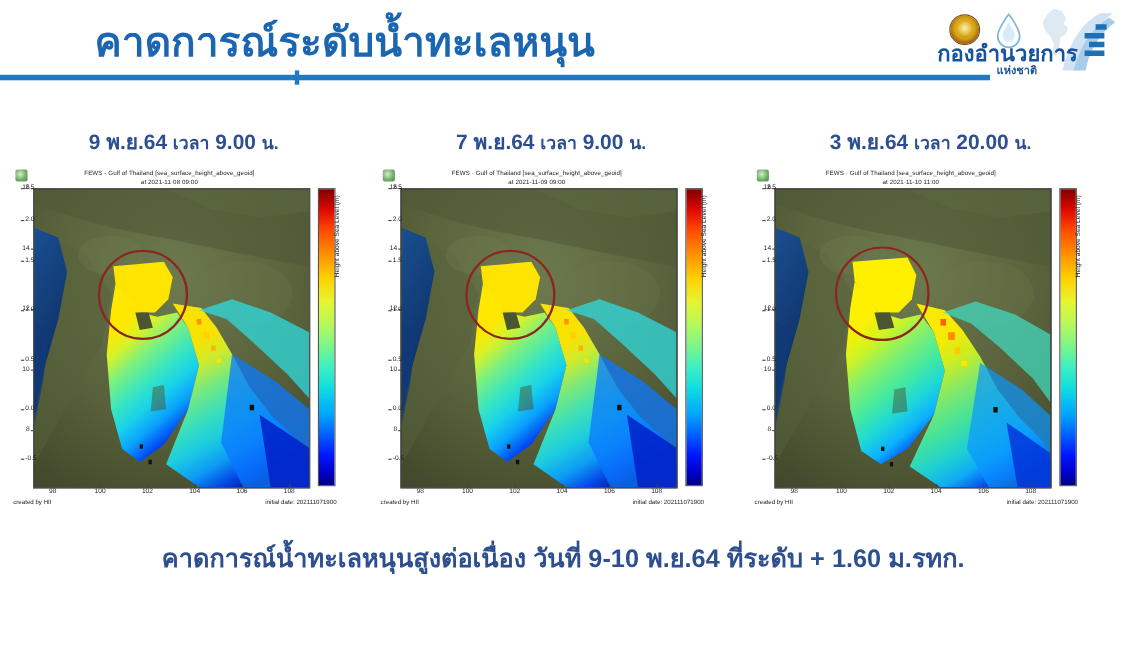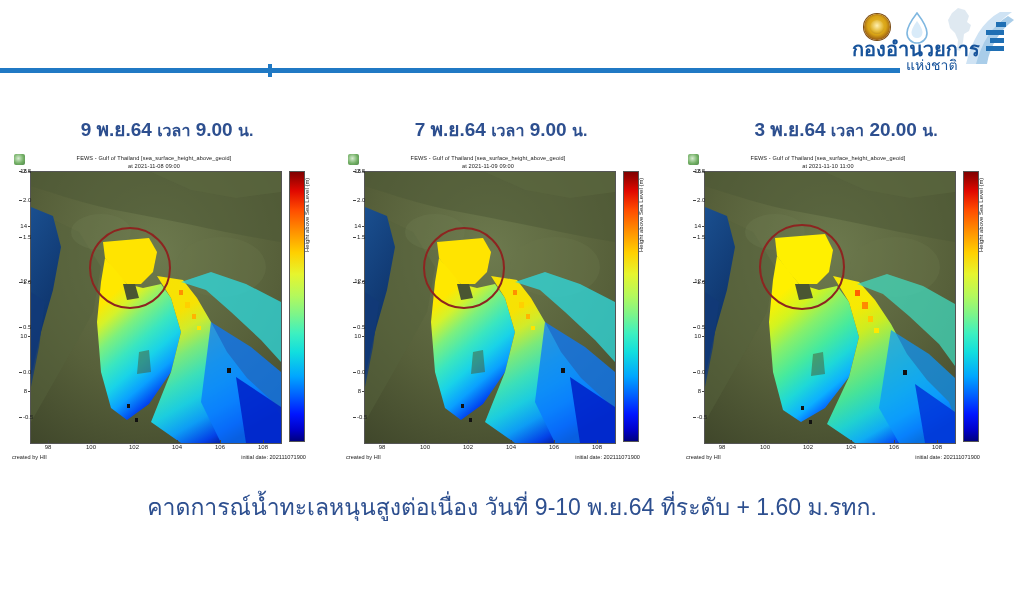--- a/index.html
+++ b/index.html
@@ -107,22 +107,22 @@
     font-size: 20px;
     font-weight: bold;
     color: #17539b;
     white-space: nowrap;
     line-height: 22px;
   }
   #logo-text-sub {
     position: absolute;
     left: 64px;
     top: 55px;
-    font-size: 14px;
-    font-weight: normal;
+    font-size: 10px;
+    font-weight: bold;
     color: #17539b;
     white-space: nowrap;
     line-height: 12px;
   }
 
   
   .panel-caption {
     position: absolute;
     top: 118px;
     font-size: 19px;
@@ -300,30 +300,31 @@
   }
 
   
   #bottom-caption {
     position: absolute;
     left: 0;
     top: 492px;
     width: 1024px;
     text-align: center;
     font-size: 23px;
-    font-weight: normal;
+    font-weight: bold;
     color: #2d4f8f;
     white-space: nowrap;
     line-height: 30px;
   }
 </style>
 </head>
 <body>
 
 <div id="header">
+  <div id="header-title">คาดการณ์ระดับน้ำทะเลหนุน</div>
   <div id="header-rule"></div>
   <div id="header-rule-tick"></div>
 
   <div id="logo-cluster">
     <div class="logo-garuda"></div>
 
     <svg class="logo-drop" viewBox="0 0 26 32">
       <path d="M13 1 C13 1 3 14 3 21 A10 10 0 0 0 23 21 C23 14 13 1 13 1 Z" fill="none" stroke="#7fb7e0" stroke-width="1.6"></path>
       <path d="M13 9 C13 9 7.5 16 7.5 20.5 A5.5 5.5 0 0 0 18.5 20.5 C18.5 16 13 9 13 9 Z" fill="#cfe6f7" opacity="0.8"></path>
     </svg>

